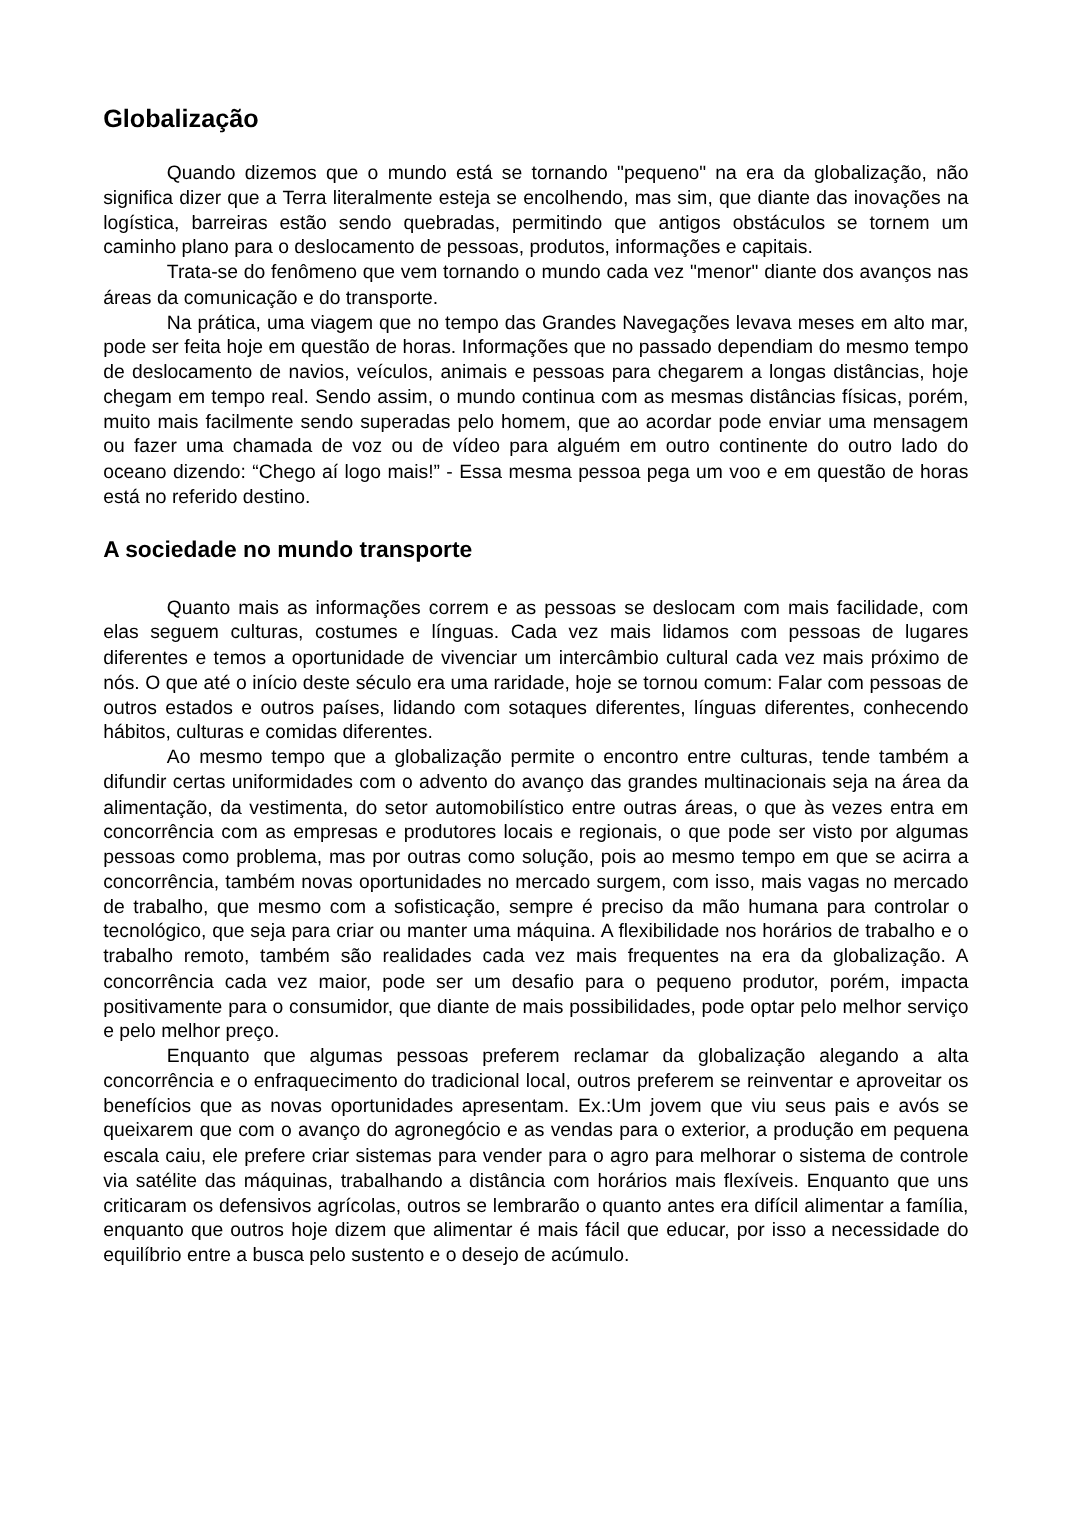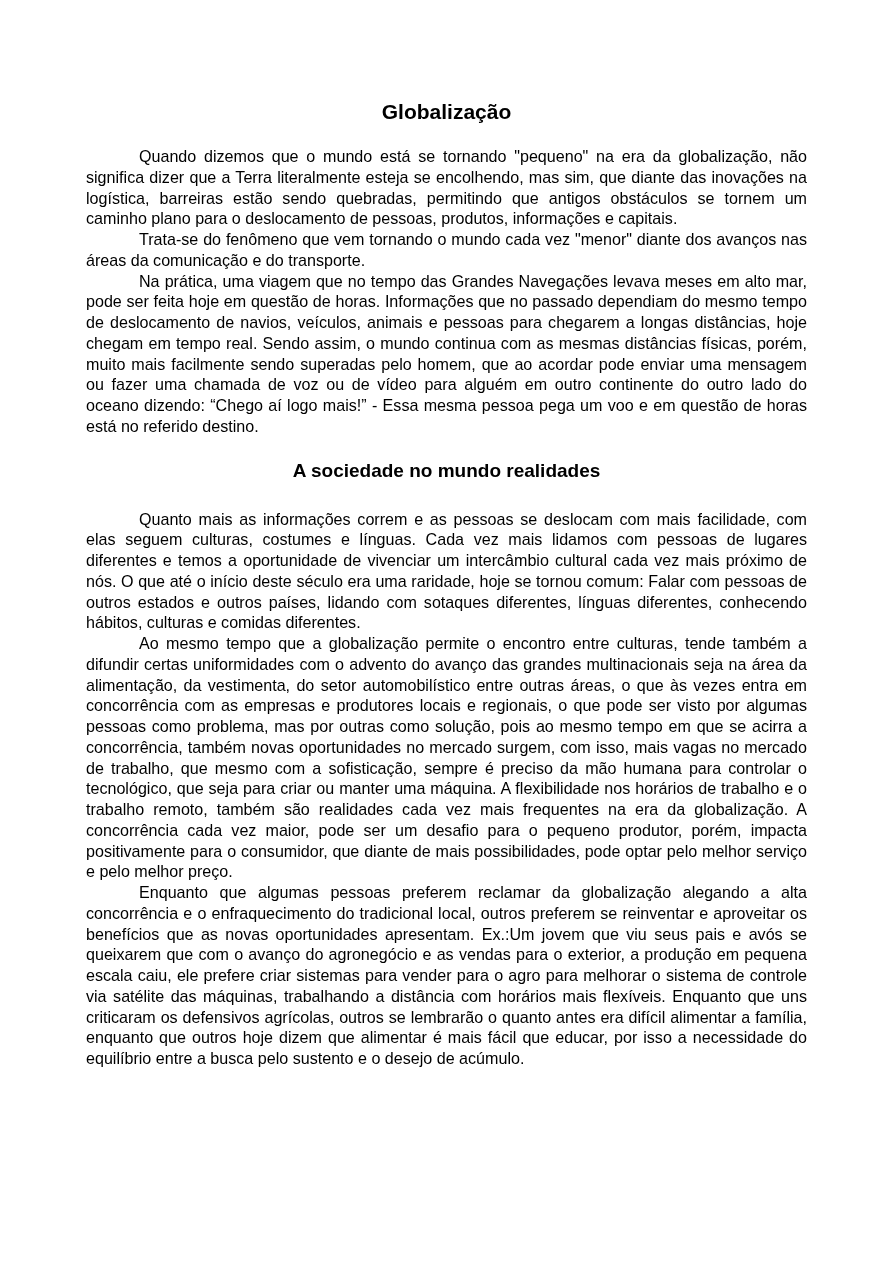--- a/index.html
+++ b/index.html
@@ -15,22 +15,22 @@
       font-family: "Liberation Sans", sans-serif;
       color: #000000;
     }
     .page {
       position: absolute;
       left: 86px;
       top: 84px;
       width: 721px;
     }
     h1, h2 {
-      margin: 12px;
-      text-align: center;
+      margin: 0;
+      text-align: left;
       font-weight: bold;
       font-family: "Liberation Sans", sans-serif;
     }
     h1 {
       font-size: 21px;
       line-height: 32px;
       margin-bottom: 18px;
     }
     h2 {
       font-size: 19px;
@@ -53,18 +53,18 @@
 <div class="page">
   <h1>Globalização</h1>
 
   <section>
     <p>Quando dizemos que o mundo está se tornando "pequeno" na era da globalização, não significa dizer que a Terra literalmente esteja se encolhendo, mas sim, que diante das inovações na logística, barreiras estão sendo quebradas, permitindo que antigos obstáculos se tornem um caminho plano para o deslocamento de pessoas, produtos, informações e capitais.</p>
     <p>Trata-se do fenômeno que vem tornando o mundo cada vez "menor" diante dos avanços nas áreas da comunicação e do transporte.</p>
     <p>Na prática, uma viagem que no tempo das Grandes Navegações levava meses em alto mar, pode ser feita hoje em questão de horas. Informações que no passado dependiam do mesmo tempo de deslocamento de navios, veículos, animais e pessoas para chegarem a longas distâncias, hoje chegam em tempo real. Sendo assim, o mundo continua com as mesmas distâncias físicas, porém, muito mais facilmente sendo superadas pelo homem, que ao acordar pode enviar uma mensagem ou fazer uma chamada de voz ou de vídeo para alguém em outro continente do outro lado do oceano dizendo: “Chego aí logo mais!” - Essa mesma pessoa pega um voo e em questão de horas está no referido destino.</p>
   </section>
 
   <section>
-    <h2>A sociedade no mundo realidades</h2>
+    <h2>A sociedade no mundo transporte</h2>
     <p>Quanto mais as informações correm e as pessoas se deslocam com mais facilidade, com elas seguem culturas, costumes e línguas. Cada vez mais lidamos com pessoas de lugares diferentes e temos a oportunidade de vivenciar um intercâmbio cultural cada vez mais próximo de nós. O que até o início deste século era uma raridade, hoje se tornou comum: Falar com pessoas de outros estados e outros países, lidando com sotaques diferentes, línguas diferentes, conhecendo hábitos, culturas e comidas diferentes.</p>
     <p>Ao mesmo tempo que a globalização permite o encontro entre culturas, tende também a difundir certas uniformidades com o advento do avanço das grandes multinacionais seja na área da alimentação, da vestimenta, do setor automobilístico entre outras áreas, o que às vezes entra em concorrência com as empresas e produtores locais e regionais, o que pode ser visto por algumas pessoas como problema, mas por outras como solução, pois ao mesmo tempo em que se acirra a concorrência, também novas oportunidades no mercado surgem, com isso, mais vagas no mercado de trabalho, que mesmo com a sofisticação, sempre é preciso da mão humana para controlar o tecnológico, que seja para criar ou manter uma máquina. A flexibilidade nos horários de trabalho e o trabalho remoto, também são realidades cada vez mais frequentes na era da globalização. A concorrência cada vez maior, pode ser um desafio para o pequeno produtor, porém, impacta positivamente para o consumidor, que diante de mais possibilidades, pode optar pelo melhor serviço e pelo melhor preço.</p>
     <p>Enquanto que algumas pessoas preferem reclamar da globalização alegando a alta concorrência e o enfraquecimento do tradicional local, outros preferem se reinventar e aproveitar os benefícios que as novas oportunidades apresentam. Ex.:Um jovem que viu seus pais e avós se queixarem que com o avanço do agronegócio e as vendas para o exterior, a produção em pequena escala caiu, ele prefere criar sistemas para vender para o agro para melhorar o sistema de controle via satélite das máquinas, trabalhando a distância com horários mais flexíveis. Enquanto que uns criticaram os defensivos agrícolas, outros se lembrarão o quanto antes era difícil alimentar a família, enquanto que outros hoje dizem que alimentar é mais fácil que educar, por isso a necessidade do equilíbrio entre a busca pelo sustento e o desejo de acúmulo.</p>
   </section>
 </div>
 
 </body></html>

